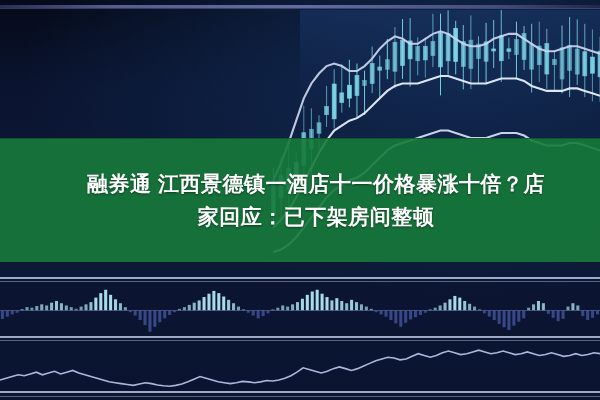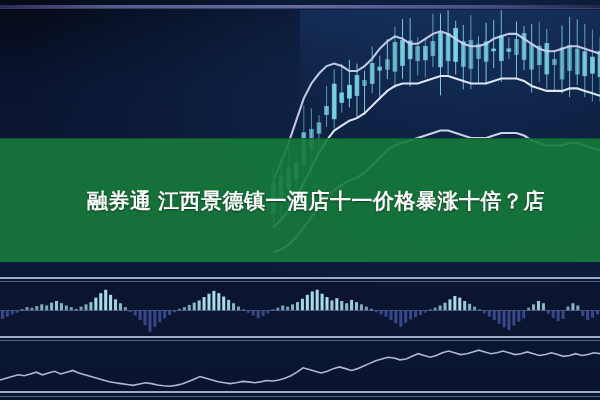--- a/index.html
+++ b/index.html
@@ -321,15 +321,16 @@
   <div class="rule" style="top:336px;height:2px;"></div>
   <div class="rule thin" style="top:340px;"></div>
   <div class="rule" style="top:391px;height:2px;"></div>
   <div class="rule thin" style="top:396px;"></div>
 
   <div class="green-band"></div>
   <div class="green-band-top"></div>
 
   <div class="headline">
     <span class="l1">融券通 江西景德镇一酒店十一价格暴涨十倍？店</span>
+    <span class="l2">家回应：已下架房间整顿</span>
   </div>
 
 </div>
 
 </body></html>

